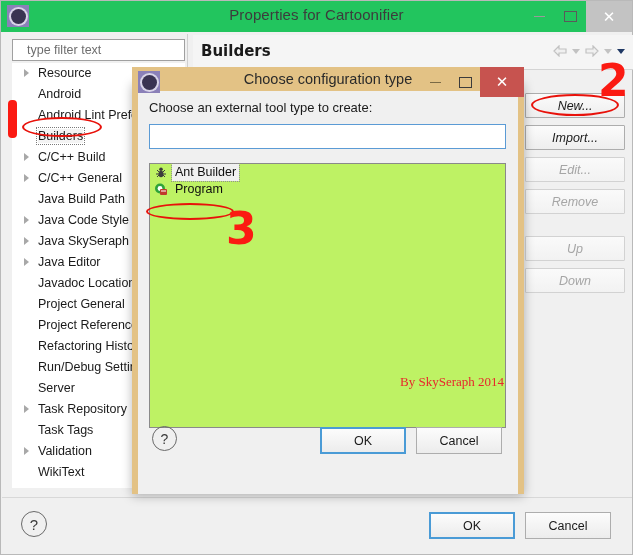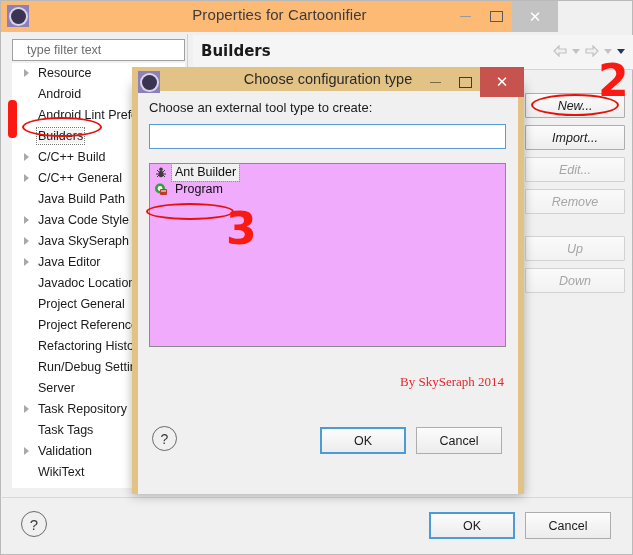--- a/index.html
+++ b/index.html
@@ -16,22 +16,22 @@
     background: #f0f0f0;
   }
 
   
   .win-frame {
     position: absolute; left:0; top:0; width:633px; height:555px;
     background: #f0f0f0;
     border: 1px solid #b9b9b9;
   }
   .win-titlebar {
-    position: absolute; left:0; top:0; width:557px; height:31px;
-    background: #fdba74;
+    position: absolute; left:0; top:0; width:631px; height:31px;
+    background: #22c55e;
     display:flex; align-items:center;
   }
   .win-title {
     position:absolute; left:0; right:0; top:5px;
     text-align:center; font-size:15px; color:#3c3c3c;
     letter-spacing:0.1px;
   }
   .app-icon {
     position:absolute; left:6px; top:4px; width:22px; height:22px;
     background:#8b80b8;
@@ -173,22 +173,22 @@
   .dlg-btn.max::after { content:"";display:block;width:11px;height:9px;border:1.6px solid #3c3c3c; }
   .dlg-btn.close { width:44px; background:#c7534f; color:#ffffff; font-size:15px; }
 
   .dlg-body { position:absolute; left:0; top:0; width:380px; height:412px; background:#f0f0f0; }
   .dlg-prompt { position:absolute; left:11px; top:18px; font-size:13px; color:#1a1a1a; }
   .dlg-input {
     position:absolute; left:11px; top:42px; width:357px; height:25px;
     background:#ffffff; border:1px solid #5b9bd5;
   }
   .dlg-list {
-    position:absolute; left:11px; top:81px; width:357px; height:184px;
-    background:#f0abfc; border:1px solid #8a8a8a;
+    position:absolute; left:11px; top:81px; width:357px; height:265px;
+    background:#bef264; border:1px solid #8a8a8a;
   }
   .list-item {
     position:relative; height:17px; line-height:17px;
     padding-left:22px; font-size:12.5px; color:#0f0f0f; white-space:nowrap;
   }
   .list-item .li-lbl { display:inline-block; padding:0 3px; }
   .list-item.sel .li-lbl { background:#f0f0f0; outline:1px dotted #909090; }
   .ant-ico, .prog-ico {
     position:absolute; left:4px; top:2px; width:14px; height:13px;
   }

